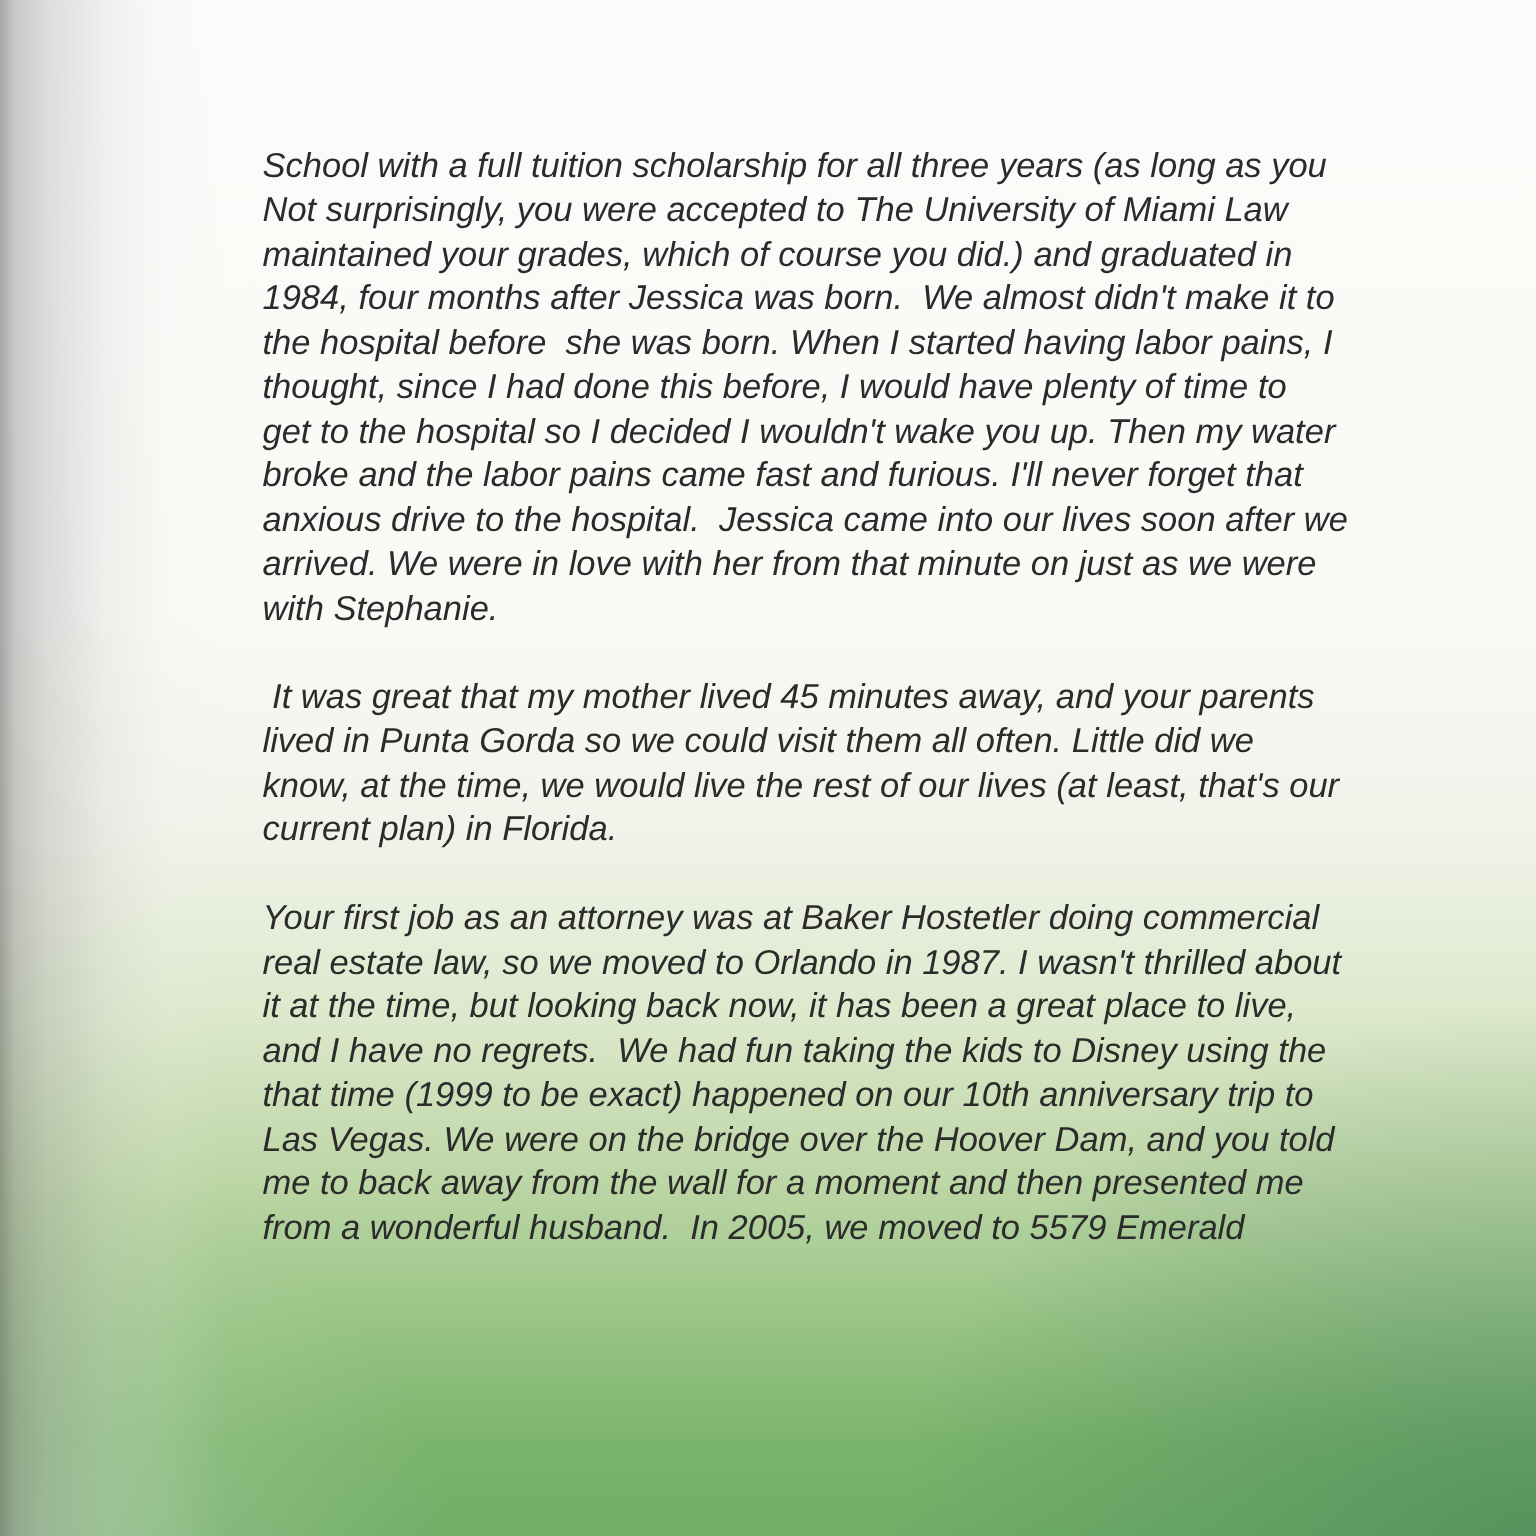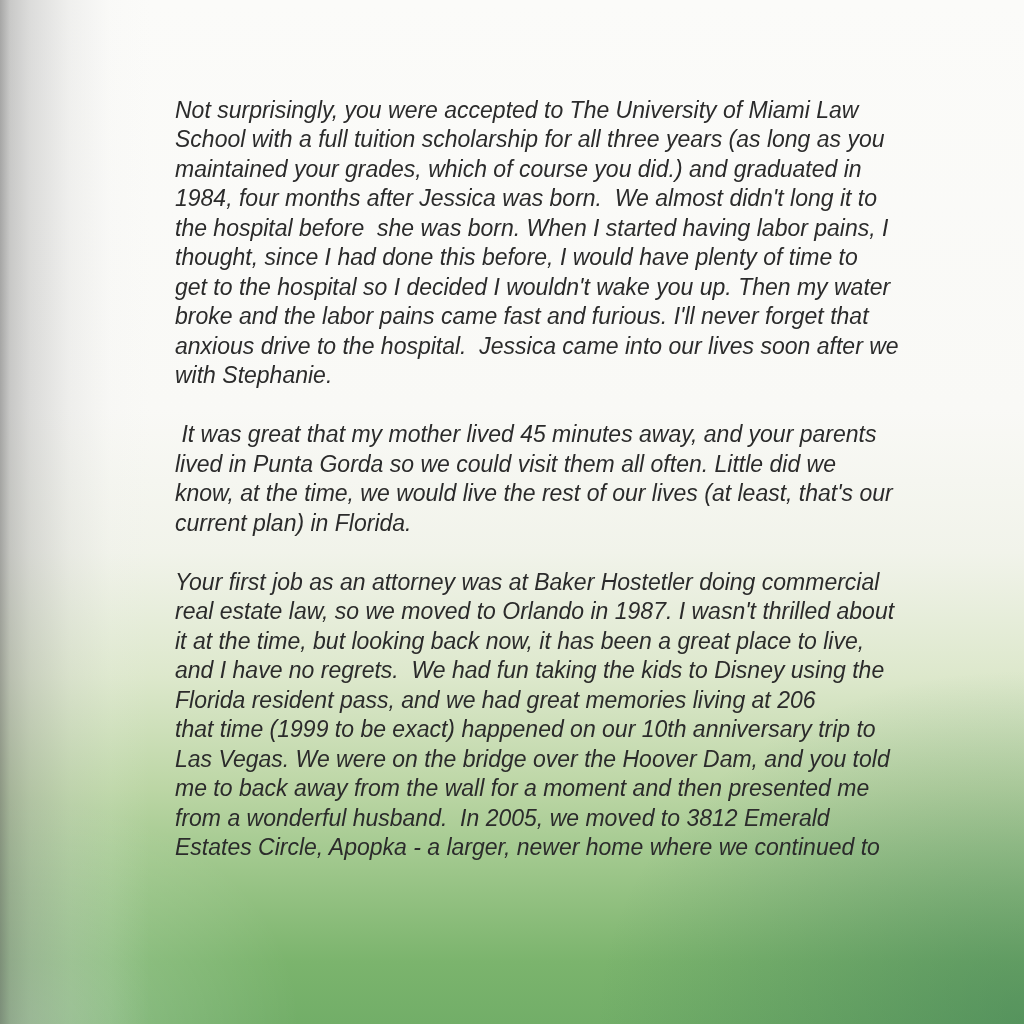--- a/index.html
+++ b/index.html
@@ -63,48 +63,47 @@
   }
 </style>
 </head>
 <body>
 
 <div class="page">
   <div class="doc">
 
     <p>
       </p>
+      <div class="line">School with a full tuition scholarship for all three years (as long as you</div>
       <div class="line">Not surprisingly, you were accepted to The University of Miami Law</div>
-      <div class="line">School with a full tuition scholarship for all three years (as long as you</div>
       <div class="line">maintained your grades, which of course you did.) and graduated in</div>
-      <div class="line">1984, four months after Jessica was born.  We almost didn't long it to</div>
+      <div class="line">1984, four months after Jessica was born.  We almost didn't make it to</div>
       <div class="line">the hospital before  she was born. When I started having labor pains, I</div>
       <div class="line">thought, since I had done this before, I would have plenty of time to</div>
       <div class="line">get to the hospital so I decided I wouldn't wake you up. Then my water</div>
       <div class="line">broke and the labor pains came fast and furious. I'll never forget that</div>
       <div class="line">anxious drive to the hospital.  Jessica came into our lives soon after we</div>
+      <div class="line">arrived. We were in love with her from that minute on just as we were</div>
       <div class="line">with Stephanie.</div>
     <p></p>
 
     <p>
       </p>
       <div class="line"> It was great that my mother lived 45 minutes away, and your parents</div>
       <div class="line">lived in Punta Gorda so we could visit them all often. Little did we</div>
       <div class="line">know, at the time, we would live the rest of our lives (at least, that's our</div>
       <div class="line">current plan) in Florida.</div>
     <p></p>
 
     <p>
       </p>
       <div class="line">Your first job as an attorney was at Baker Hostetler doing commercial</div>
       <div class="line">real estate law, so we moved to Orlando in 1987. I wasn't thrilled about</div>
       <div class="line">it at the time, but looking back now, it has been a great place to live,</div>
       <div class="line">and I have no regrets.  We had fun taking the kids to Disney using the</div>
-      <div class="line">Florida resident pass, and we had great memories living at 206</div>
       <div class="line">that time (1999 to be exact) happened on our 10th anniversary trip to</div>
       <div class="line">Las Vegas. We were on the bridge over the Hoover Dam, and you told</div>
       <div class="line">me to back away from the wall for a moment and then presented me</div>
-      <div class="line">from a wonderful husband.  In 2005, we moved to 3812 Emerald</div>
-      <div class="line">Estates Circle, Apopka - a larger, newer home where we continued to</div>
+      <div class="line">from a wonderful husband.  In 2005, we moved to 5579 Emerald</div>
     <p></p>
 
   </div>
 </div>
 
 </body></html>

